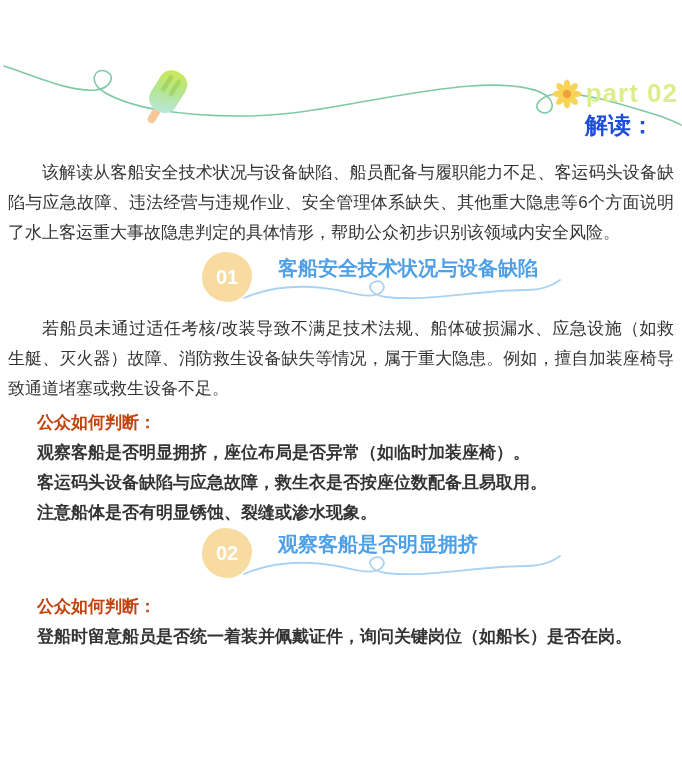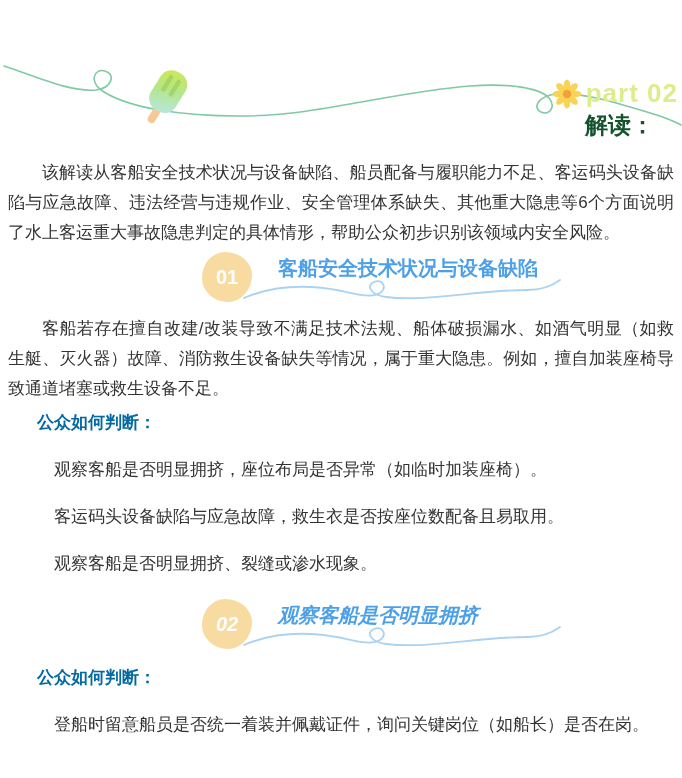--- a/index.html
+++ b/index.html
@@ -17,54 +17,54 @@
   .popsicle{position:absolute;left:134px;top:66px;width:58px;height:66px;transform:rotate(32deg);}
   .flower{position:absolute;left:552px;top:79px;width:30px;height:30px;}
   .part-label{
     position:absolute;right:4px;top:78px;
     font-size:26px;font-weight:bold;letter-spacing:1px;
     color:#dcee8b;white-space:nowrap;
   }
   .section-tag{
     position:absolute;right:28px;top:110px;
     font-size:23px;font-weight:bold;
-    color:#14532d;white-space:nowrap;
+    color:#1d4ed8;white-space:nowrap;
   }
   
   .content{padding:0 4px;}
   .para{
     margin:4px;font-size:17px;line-height:30px;
     text-align:justify;text-indent:2em;color:#333333;
   }
   .intro{margin-top:8px;}
   
   .section-header{position:relative;height:54px;}
   .sh-1{margin-top:2px;}
-  .sh-2{margin-top:20px;font-style:italic;}
+  .sh-2{}
   .badge{
     position:absolute;left:198px;top:0;
     width:50px;height:50px;
     background:#f8dba1;
     border-radius:46% 54% 48% 52% / 52% 46% 54% 48%;
     display:flex;align-items:center;justify-content:center;
     color:#ffffff;font-size:20px;font-weight:bold;
   }
   .section-title{
     position:absolute;left:274px;top:3px;
     font-size:20px;font-weight:bold;color:#4da0e8;white-space:nowrap;
   }
   .wave{position:absolute;left:238px;top:26px;width:330px;height:30px;}
   .body-1{margin-top:8px;}
   .body-2{margin-top:14px;}
   
   .judge{margin:0 10px 0 33px;font-size:17px;line-height:30px;color:#333333;}
   .judge-1{margin-top:4px;}
   .judge-2{margin-top:10px;}
-  .judge-heading{font-weight:bold;color:#0369a1;}
-  .judge-item{margin:17px;}
+  .judge-heading{font-weight:bold;color:#c2410c;}
+  .judge-item{margin:0;font-weight:bold;}
 </style>
 </head>
 <body>
 
 <div class="page">
 
   <div class="header-deco">
     <svg class="squiggle" viewBox="0 0 682 150" fill="none" xmlns="http://www.w3.org/2000/svg">
       <path d="M4,66 C40,78 70,92 96,90 C112,88 116,74 105,71 C94,68 88,82 104,92
                C130,108 180,116 240,116 C320,116 390,92 470,86
@@ -112,27 +112,27 @@
       <div class="badge">
         <span>01</span>
       </div>
       <div class="section-title">客船安全技术状况与设备缺陷</div>
       <svg class="wave" viewBox="0 0 330 30" fill="none" xmlns="http://www.w3.org/2000/svg">
         <path d="M2,20 C30,8 65,6 100,13 C118,17 130,20 138,15 C146,9 140,1 132,4
                  C124,7 128,17 144,19 C185,24 235,12 285,12 C298,12 310,8 318,2" stroke="#aad2f2" stroke-width="1.8" stroke-linecap="round"></path>
       </svg>
     </div>
 
-    <p class="para body-1">客船若存在擅自改建/改装导致不满足技术法规、船体破损漏水、如酒气明显（如救生艇、灭火器）故障、消防救生设备缺失等情况，属于重大隐患。例如，擅自加装座椅导致通道堵塞或救生设备不足。</p>
+    <p class="para body-1">若船员未通过适任考核/改装导致不满足技术法规、船体破损漏水、应急设施（如救生艇、灭火器）故障、消防救生设备缺失等情况，属于重大隐患。例如，擅自加装座椅导致通道堵塞或救生设备不足。</p>
 
     <div class="judge judge-1">
       <div class="judge-heading">公众如何判断：</div>
       <p class="judge-item">观察客船是否明显拥挤，座位布局是否异常（如临时加装座椅）。</p>
       <p class="judge-item">客运码头设备缺陷与应急故障，救生衣是否按座位数配备且易取用。</p>
-      <p class="judge-item">观察客船是否明显拥挤、裂缝或渗水现象。</p>
+      <p class="judge-item">注意船体是否有明显锈蚀、裂缝或渗水现象。</p>
     </div>
 
     <div class="section-header sh-2">
       <div class="badge">
         <span>02</span>
       </div>
       <div class="section-title">观察客船是否明显拥挤</div>
       <svg class="wave" viewBox="0 0 330 30" fill="none" xmlns="http://www.w3.org/2000/svg">
         <path d="M2,20 C30,8 65,6 100,13 C118,17 130,20 138,15 C146,9 140,1 132,4
                  C124,7 128,17 144,19 C185,24 235,12 285,12 C298,12 310,8 318,2" stroke="#aad2f2" stroke-width="1.8" stroke-linecap="round"></path>

